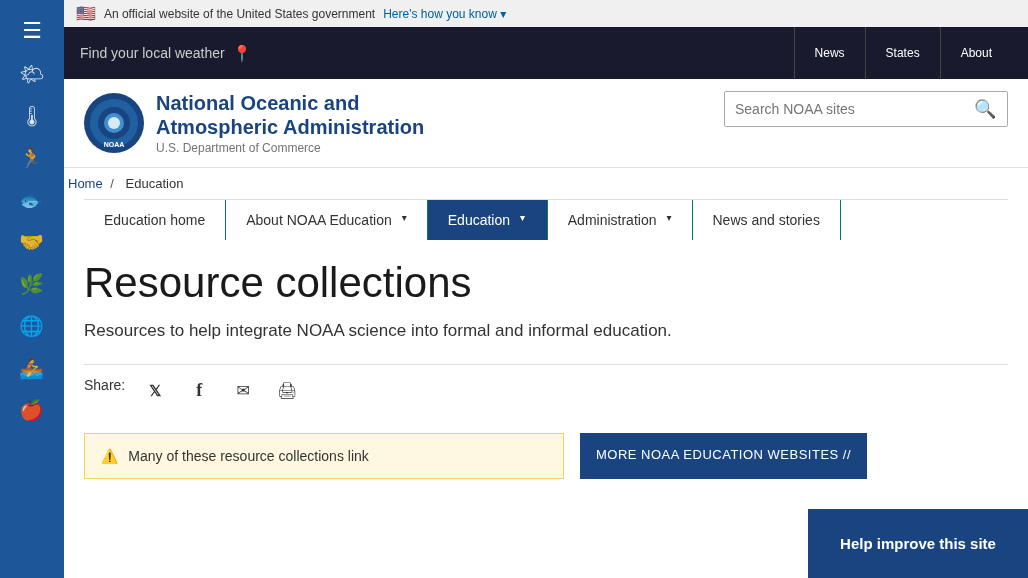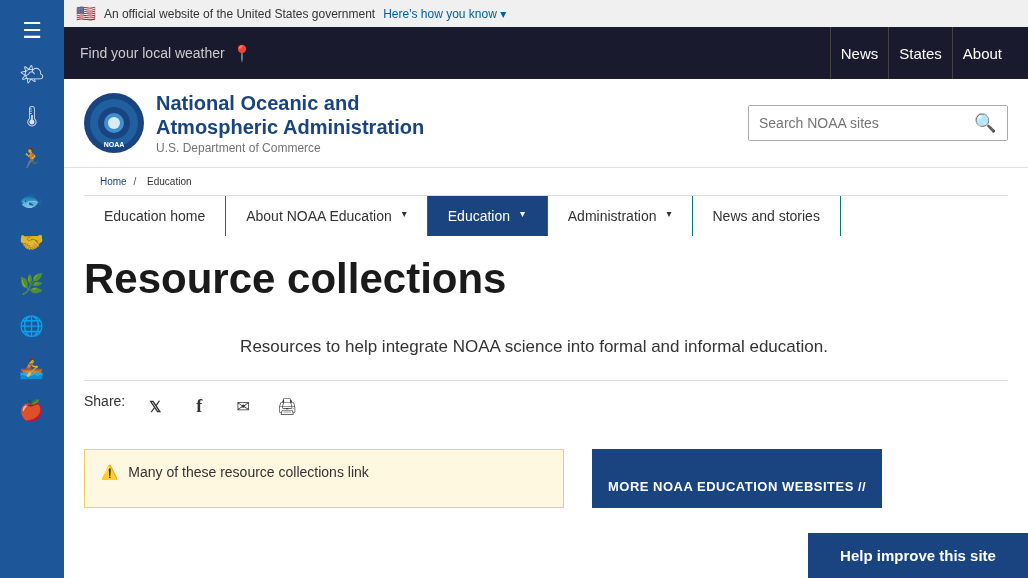--- a/index.html
+++ b/index.html
@@ -37,22 +37,22 @@
     }
     .header-bar-left .pin-icon { font-size: 16px; }
     .header-bar-nav {
       display: flex;
       align-items: center;
       gap: 0;
     }
     .header-bar-nav a {
       color: #fff;
       text-decoration: none;
-      padding: 0 10px;
-      font-size: 15px;
+      padding: 0 20px;
+      font-size: 12px;
       height: 52px;
       display: flex;
       align-items: center;
       border-left: 1px solid #444;
     }
 
     
     .sidebar {
       position: fixed;
       left: 0;
@@ -90,21 +90,20 @@
     
     .main-wrapper {
       margin-left: 64px;
     }
 
     
     .noaa-header {
       background: #fff;
       padding: 12px 20px;
       display: flex;
-      align-items: center;
       justify-content: space-between;
       border-bottom: 1px solid #e0e0e0;
     }
     .noaa-brand {
       display: flex;
       align-items: center;
       gap: 12px;
     }
     .noaa-title h1 {
       font-size: 20px;
@@ -117,21 +116,21 @@
       color: #737373;
       margin-top: 2px;
     }
     .search-bar {
       display: flex;
       align-items: center;
       border: 1px solid #aaa;
       border-radius: 2px;
       overflow: hidden;
       height: 36px;
-      width: 260px;
+      width: 284px;
     }
     .search-bar input {
       border: none;
       outline: none;
       padding: 0 10px;
       font-size: 14px;
       flex: 1;
       height: 100%;
       color: #777;
     }
@@ -140,22 +139,22 @@
       border: none;
       padding: 0 10px;
       cursor: pointer;
       font-size: 18px;
       color: #1a4480;
       height: 100%;
     }
 
     
     .breadcrumb {
-      padding: 8px 36px;
-      font-size: 10px;
+      padding: 8px 4px;
+      font-size: 13px;
       color: #555;
     }
     .breadcrumb a { color: #1a4480; text-decoration: none; }
     .breadcrumb span { color: #555; margin: 0 4px; }
     .breadcrumb .current { color: #333; }
 
     
     .subnav {
       display: flex;
       background: #fff;
@@ -179,32 +178,31 @@
       color: #fff;
     }
     .subnav-item .caret { font-size: 10px; margin-left: 4px; }
 
     
     .page-content {
       padding: 20px 20px;
     }
     .page-title {
       font-size: 42px;
-      font-weight: bold;
+      font-weight: normal;
       color: #1a1a1a;
-      margin-bottom: 32px;
+      margin-bottom: 12px;
       line-height: 1.1;
     }
     .page-description {
       font-size: 17px;
       color: #333;
       line-height: 1.5;
       max-width: 900px;
       margin-bottom: 20px;
-      text-align: center;
     }
 
     
     .share-row {
       display: flex;
       gap: 16px;
       padding: 12px 0;
       border-top: 1px solid #ddd;
       font-size: 14px;
       color: #333;
@@ -219,21 +217,21 @@
       justify-content: center;
       cursor: pointer;
       color: #333;
       font-size: 16px;
       border-radius: 2px;
     }
 
     
     .bottom-section {
       display: flex;
-      gap: 12px;
+      gap: 0;
       margin-top: 8px;
     }
     .warning-card {
       background: #fff8e1;
       border: 1px solid #f0d060;
       padding: 14px 16px;
       font-size: 14px;
       color: #333;
       flex: 1;
       max-width: 480px;
@@ -242,30 +240,29 @@
 
     .more-noaa-card {
       background: #1a4480;
       color: #fff;
       padding: 14px 16px;
       font-size: 14px;
       margin-left: 16px;
       min-width: 220px;
     }
     .more-noaa-card .title {
-      font-weight: bold;
+      font-weight: normal;
       font-size: 13px;
       letter-spacing: 0.5px;
-      margin-top: 16px;
     }
     .help-improve-btn {
       background: #1a4480;
       color: #fff;
       border: none;
-      padding: 14px 20px;
+      padding: 26px 20px;
       font-size: 15px;
       cursor: pointer;
       font-weight: bold;
       min-width: 220px;
       position: fixed;
       bottom: 0;
       right: 0;
       z-index: 200;
     }
 

